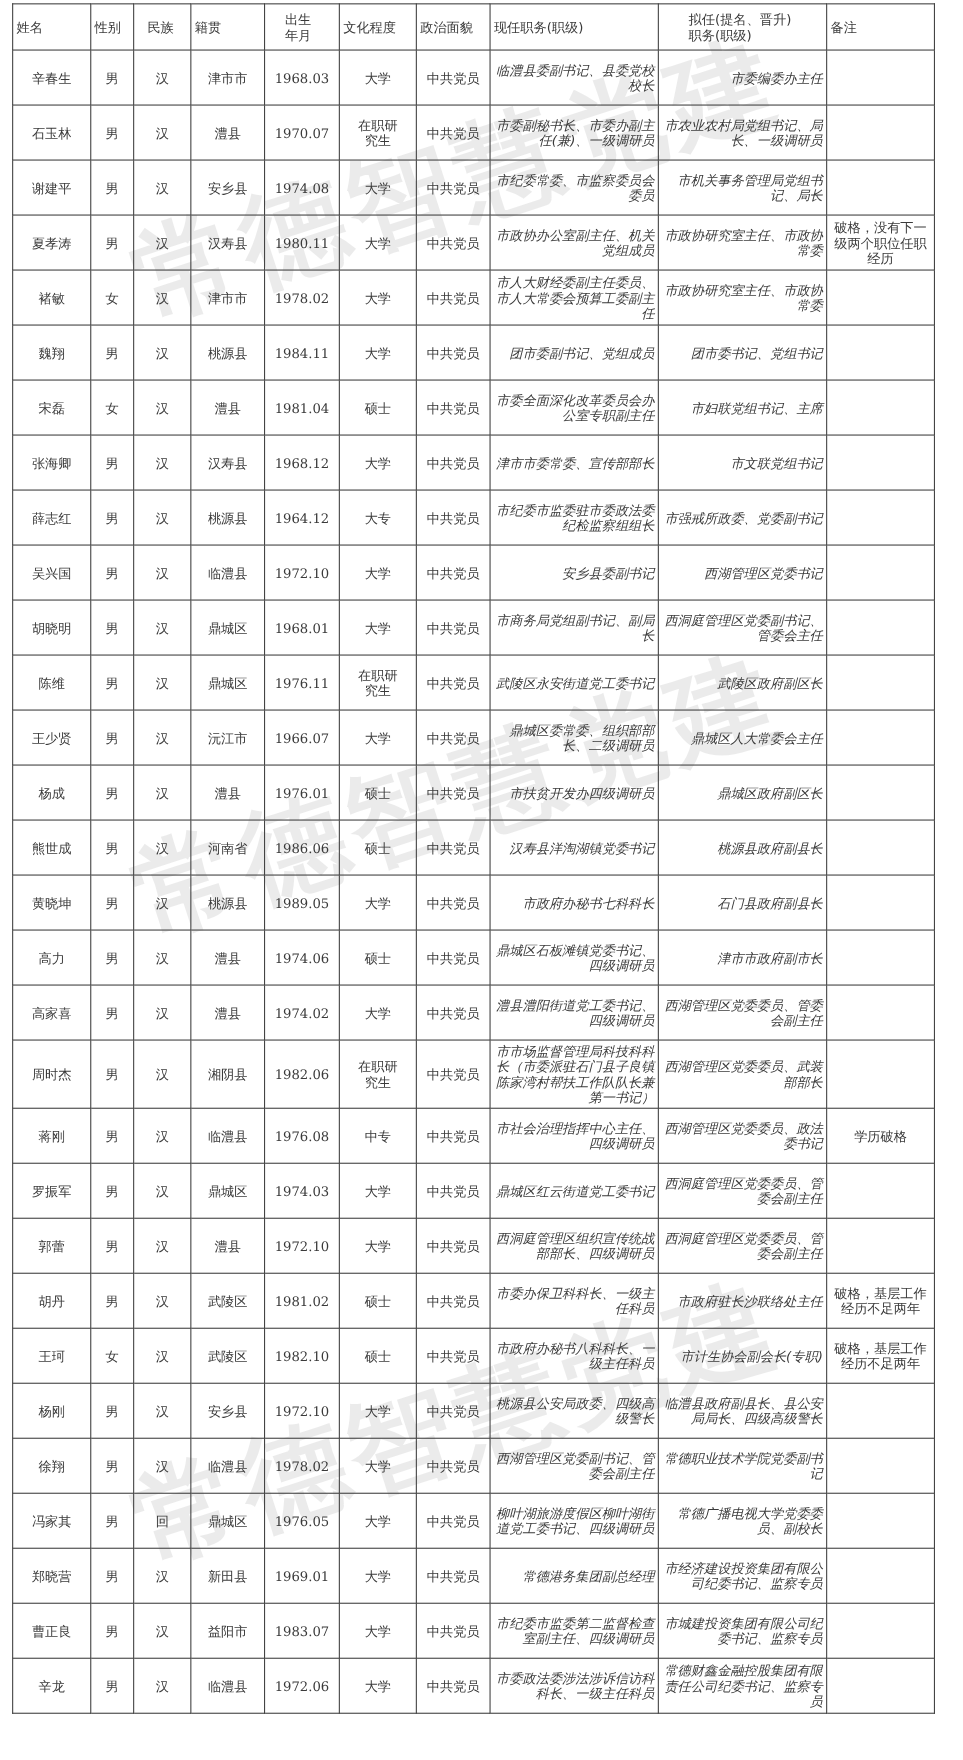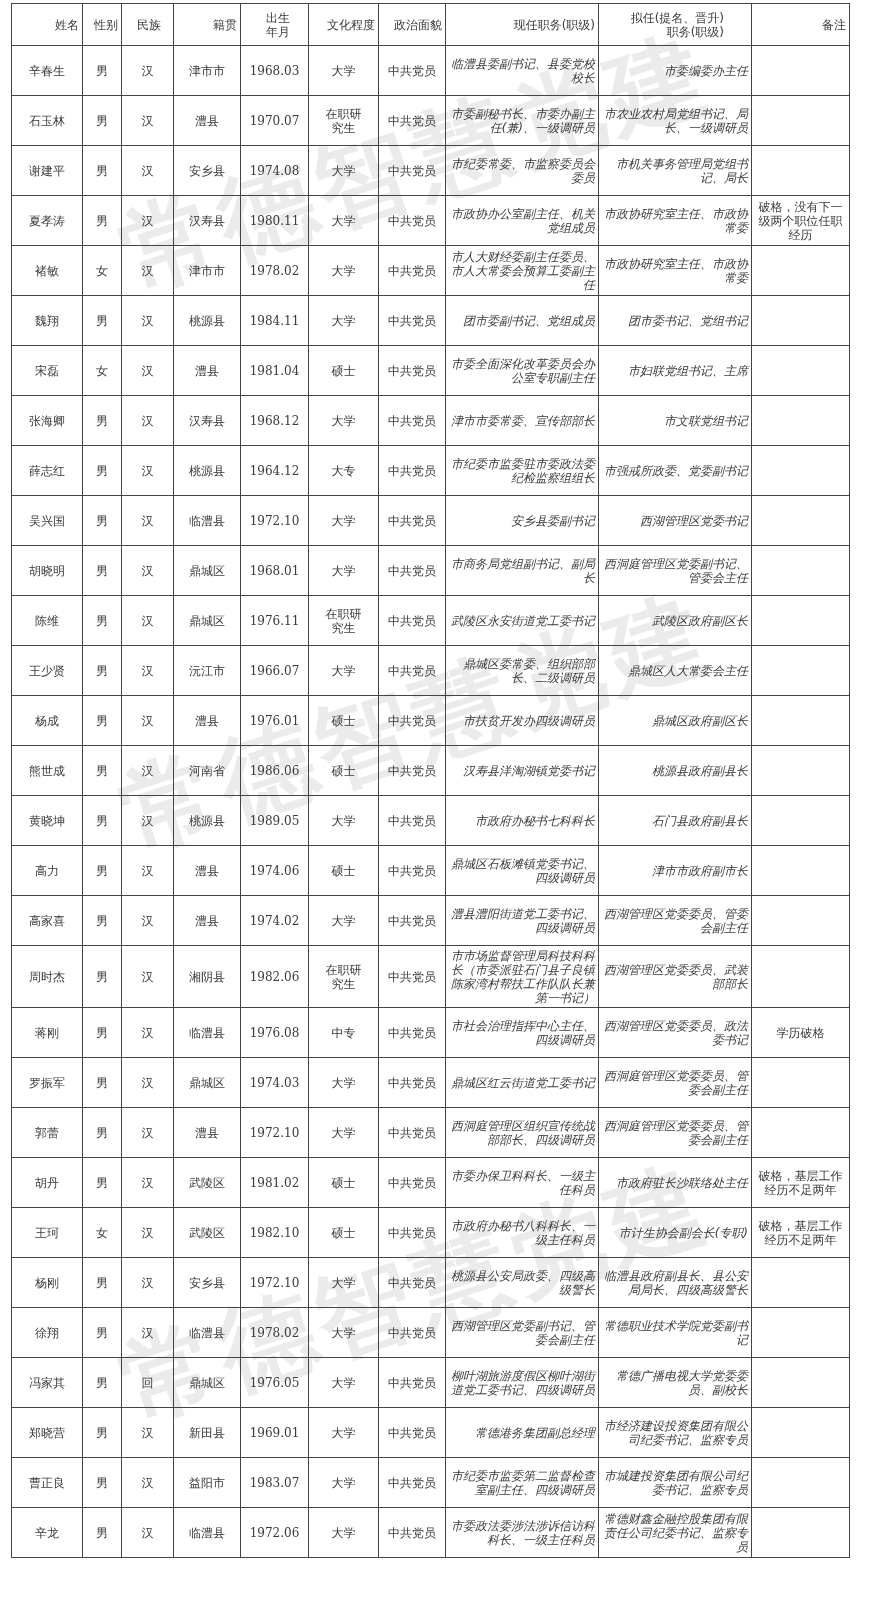--- a/index.html
+++ b/index.html
@@ -4,21 +4,21 @@
 <style>
   html, body { margin: 0; padding: 0; background: #ffffff; }
   body { width: 875px; height: 1600px; position: relative; overflow: hidden;
          font-family: "DejaVu Sans", "Liberation Sans", sans-serif; color: #333; }
   table.roster { position: absolute; left: 11px; top: 3px; border-collapse: collapse;
                  table-layout: fixed; width: 838px; }
   table.roster td, table.roster th {
     border: 1px solid #444; font-size: 12px; line-height: 14px; font-weight: normal;
     padding: 0 3px; vertical-align: middle; overflow: hidden; color: #3a3a3a;
   }
-  table.roster th { height: 41px; text-align: right; }
+  table.roster th { height: 41px; text-align: left; }
   table.roster td { height: 49px; }
   td.c { text-align: center; }
   td.l { text-align: right; font-style: italic; }
   td.date { font-family: "DejaVu Serif", "Liberation Serif", serif; font-size: 12px; }
   tr.tall4 td { height: 61px; }
   .watermark { position: absolute; font-weight: bold; color: rgba(0,0,0,0.08);
                font-size: 96px; letter-spacing: 6px; transform: rotate(-18deg);
                pointer-events: none; white-space: nowrap;
                font-family: "DejaVu Sans", sans-serif; }
 </style>

